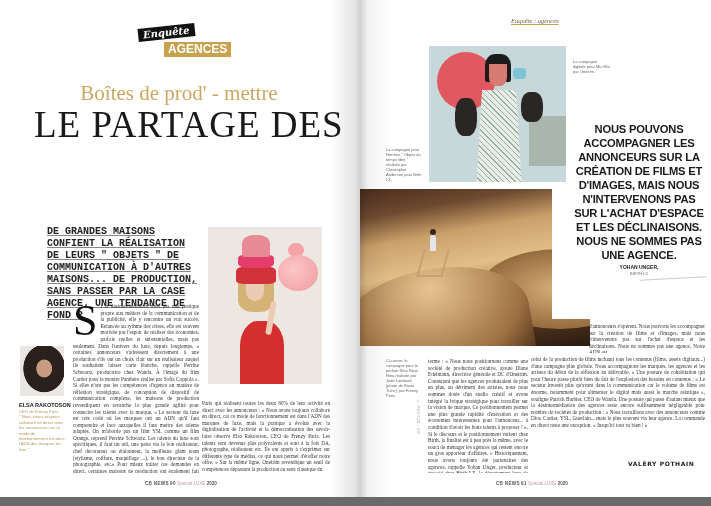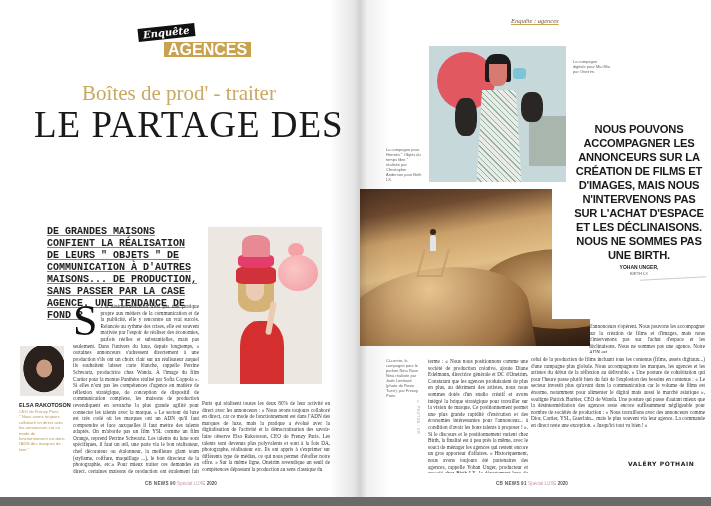--- a/index.html
+++ b/index.html
@@ -8,21 +8,21 @@
   .spread { position: absolute; left: 0; top: 0; width: 711px; height: 497px; background: #fff; overflow: hidden; }
   .page-left { position: absolute; left: 0; top: 0; width: 356px; height: 497px; background: #fff; }
   .page-right { position: absolute; left: 356px; top: 0; width: 355px; height: 497px; background: #fff; }
   .gutter { position: absolute; left: 330px; top: 0; width: 60px; height: 497px;
     background: linear-gradient(to right, rgba(0,0,0,0) 0%, rgba(0,0,0,0.10) 40%, rgba(0,0,0,0.18) 50%, rgba(0,0,0,0.06) 62%, rgba(0,0,0,0) 100%); pointer-events:none; z-index: 5; }
   .bottom-bar { position: absolute; left: 0; top: 497px; width: 711px; height: 9px; background: #6a6a6a; }
 
   
   .kicker { position: absolute; left: 138px; top: 26px; }
   .kicker-enquete { position: absolute; left: 0; top: 0; background: #111; color: #fff; font-family: "DejaVu Serif", serif; font-style: italic; font-weight: bold; font-size: 10px; padding: 1px 5px; transform: rotate(-6deg); white-space: nowrap; }
-  .kicker-agences { position: absolute; left: 26px; top: 16px; background: #c9a24f; color: #fff; font-family: "Liberation Sans", sans-serif; font-weight: bold; font-size: 16px; padding: 0 4px; line-height: 15px; white-space: nowrap; }
+  .kicker-agences { position: absolute; left: 26px; top: 16px; background: #c9a24f; color: #fff; font-family: "Liberation Sans", sans-serif; font-weight: bold; font-size: 12px; padding: 0 4px; line-height: 15px; white-space: nowrap; }
 
   .subtitle { position: absolute; left: 64px; top: 81px; width: 230px; text-align: center; font-family: "Liberation Serif", serif; color: #c9a862; font-size: 21px; white-space: nowrap; }
   .title1 { position: absolute; left: 34px; top: 103px; width: 290px; text-align: center; font-family: "Liberation Serif", serif; color: #1a1a1a; font-size: 37px; letter-spacing: 1px; white-space: nowrap; }
   .title2 { position: absolute; left: 62px; top: 138px; width: 240px; text-align: center; font-family: "Liberation Serif", serif; color: #c9a24f; font-size: 40px; letter-spacing: 2px; white-space: nowrap; font-weight: normal; }
   .title2 span { -webkit-text-stroke: 0.3px #c9a24f; }
 
   .chapo { position: absolute; left: 47px; top: 226px; width: 152px; font-family: Liberation Mono, monospace; font-weight: bold; font-size: 10px; line-height: 12px; color: #222; text-decoration: underline; text-decoration-color: #888; }
 
   .portrait { position: absolute; left: 20px; top: 346px; width: 44px; height: 50px; background: radial-gradient(ellipse at 55% 45%, #c89a80 0 22%, #2b211c 24% 60%, #e9e6e3 62%); }
   .portrait-name { position: absolute; left: 19px; top: 402px; font-family: "Liberation Sans", sans-serif; font-weight: bold; font-size: 5.5px; color: #222; }
@@ -93,21 +93,21 @@
 <body>
 
 <div class="spread">
 
   <div class="page-left">
     <div class="kicker">
       <span class="kicker-enquete">Enquête</span>
       <span class="kicker-agences">AGENCES</span>
     </div>
 
-    <div class="subtitle">Boîtes de prod' - traiter</div>
+    <div class="subtitle">Boîtes de prod' - mettre</div>
     <div class="title1">LE PARTAGE DES</div>
 
     <div class="chapo">DE GRANDES MAISONS CONFIENT LA RÉALISATION DE LEURS " OBJETS " DE COMMUNICATION À D'AUTRES MAISONS... DE PRODUCTION, SANS PASSER PAR LA CASE AGENCE. UNE TENDANCE DE FOND ?</div>
 
     <div class="perfume-img">
       <div class="hair"></div>
       <div class="dress"></div>
       <div class="face"></div>
       <div class="hat h3"></div>
       <div class="hat h2"></div>
@@ -156,21 +156,21 @@
 
   <div class="desert-img">
     <div class="dune2"></div>
     <div class="dune1"></div>
     <div class="chair"></div>
     <div class="man-head"></div>
     <div class="man"></div>
   </div>
   <div class="desert-notch"></div>
 
-  <div class="pullquote">NOUS POUVONS ACCOMPAGNER LES ANNONCEURS SUR LA CRÉATION DE FILMS ET D'IMAGES, MAIS NOUS N'INTERVENONS PAS SUR L'ACHAT D'ESPACE ET LES DÉCLINAISONS. NOUS NE SOMMES PAS UNE BIRTH.</div>
+  <div class="pullquote">NOUS POUVONS ACCOMPAGNER LES ANNONCEURS SUR LA CRÉATION DE FILMS ET D'IMAGES, MAIS NOUS N'INTERVENONS PAS SUR L'ACHAT D'ESPACE ET LES DÉCLINAISONS. NOUS NE SOMMES PAS UNE AGENCE.</div>
   <div class="pq-author">YOHAN UNGER,</div>
   <div class="pq-company">BIRTH LX</div>
   <div class="pq-rule"></div>
 
   <div class="caption cap-desert">Ci-contre, la campagne pour le parfum Nina Rose Nina réalisée par Jade Lombard (photo de Rosie Tuerr), par Frenzy Paris.</div>
   <div class="small-vert" style="left:416px; top:400px;">© PHOTOS : DR</div>
 
   <div class="col-right-1 body-text">terme : « Nous nous positionnons comme une société de production créative, ajoute Diane Edelmann, directrice générale et DC d'Oneirim. Constatant que les agences produisaient de plus en plus, au détriment des artistes, nous nous sommes dotés d'un studio créatif et avons intégré la brique stratégique pour travailler sur la vision de marque. Ce positionnement permet une plus grande rapidité d'exécution et des économies intéressantes pour l'annonceur... à condition d'avoir les bons talents à proposer ! ». Si le discours et le positionnement varient chez Birth, la finalité est à peu près la même, avec le souci de ménager les agences qui restent encore un gros apporteur d'affaires. « Historiquement, nous avons toujours été partenaires des agences, rappelle Yohan Unger, producteur et associé chez Birth LX, le département luxe de Birth. Dans ma démarche, passer directement par la production n'est pas une source d'économie substantielle. C'est davantage sur la rapidité d'exécution et d'activation que les choix</div>
   <div class="col-right-2 body-text">d'annonceurs s'opèrent. Nous pouvons les accompagner sur la création de films et d'images, mais nous n'intervenons pas sur l'achat d'espace et les déclinaisons. Nous ne sommes pas une agence. Notre ADN est</div>
   <div class="col-right-3 body-text">celui de la production de films incluant tous les contenus (films, assets digitaux...) d'une campagne plus globale. Nous accompagnons les marques, les agences et les artistes du début de la réflexion au délivrable. » Une posture de cohabitation qui pour l'heure passe plutôt bien du fait de l'explosion des besoins en contenus : « Le secteur investit plus qu'avant dans la communication car le volume de films est énorme, notamment pour alimenter le digital mais aussi le marché asiatique », souligne Patrick Barbier, CEO de Wanda. Une posture qui passe d'autant mieux que la désintermédiation des agences reste encore suffisamment négligeable pour nombre de sociétés de production : « Nous travaillons avec des annonceurs comme Dior, Cartier, YSL, Guerlain... mais le plus souvent via leur agence. La commande en direct reste une exception. « Jusqu'ici tout va bien ! »</div>

